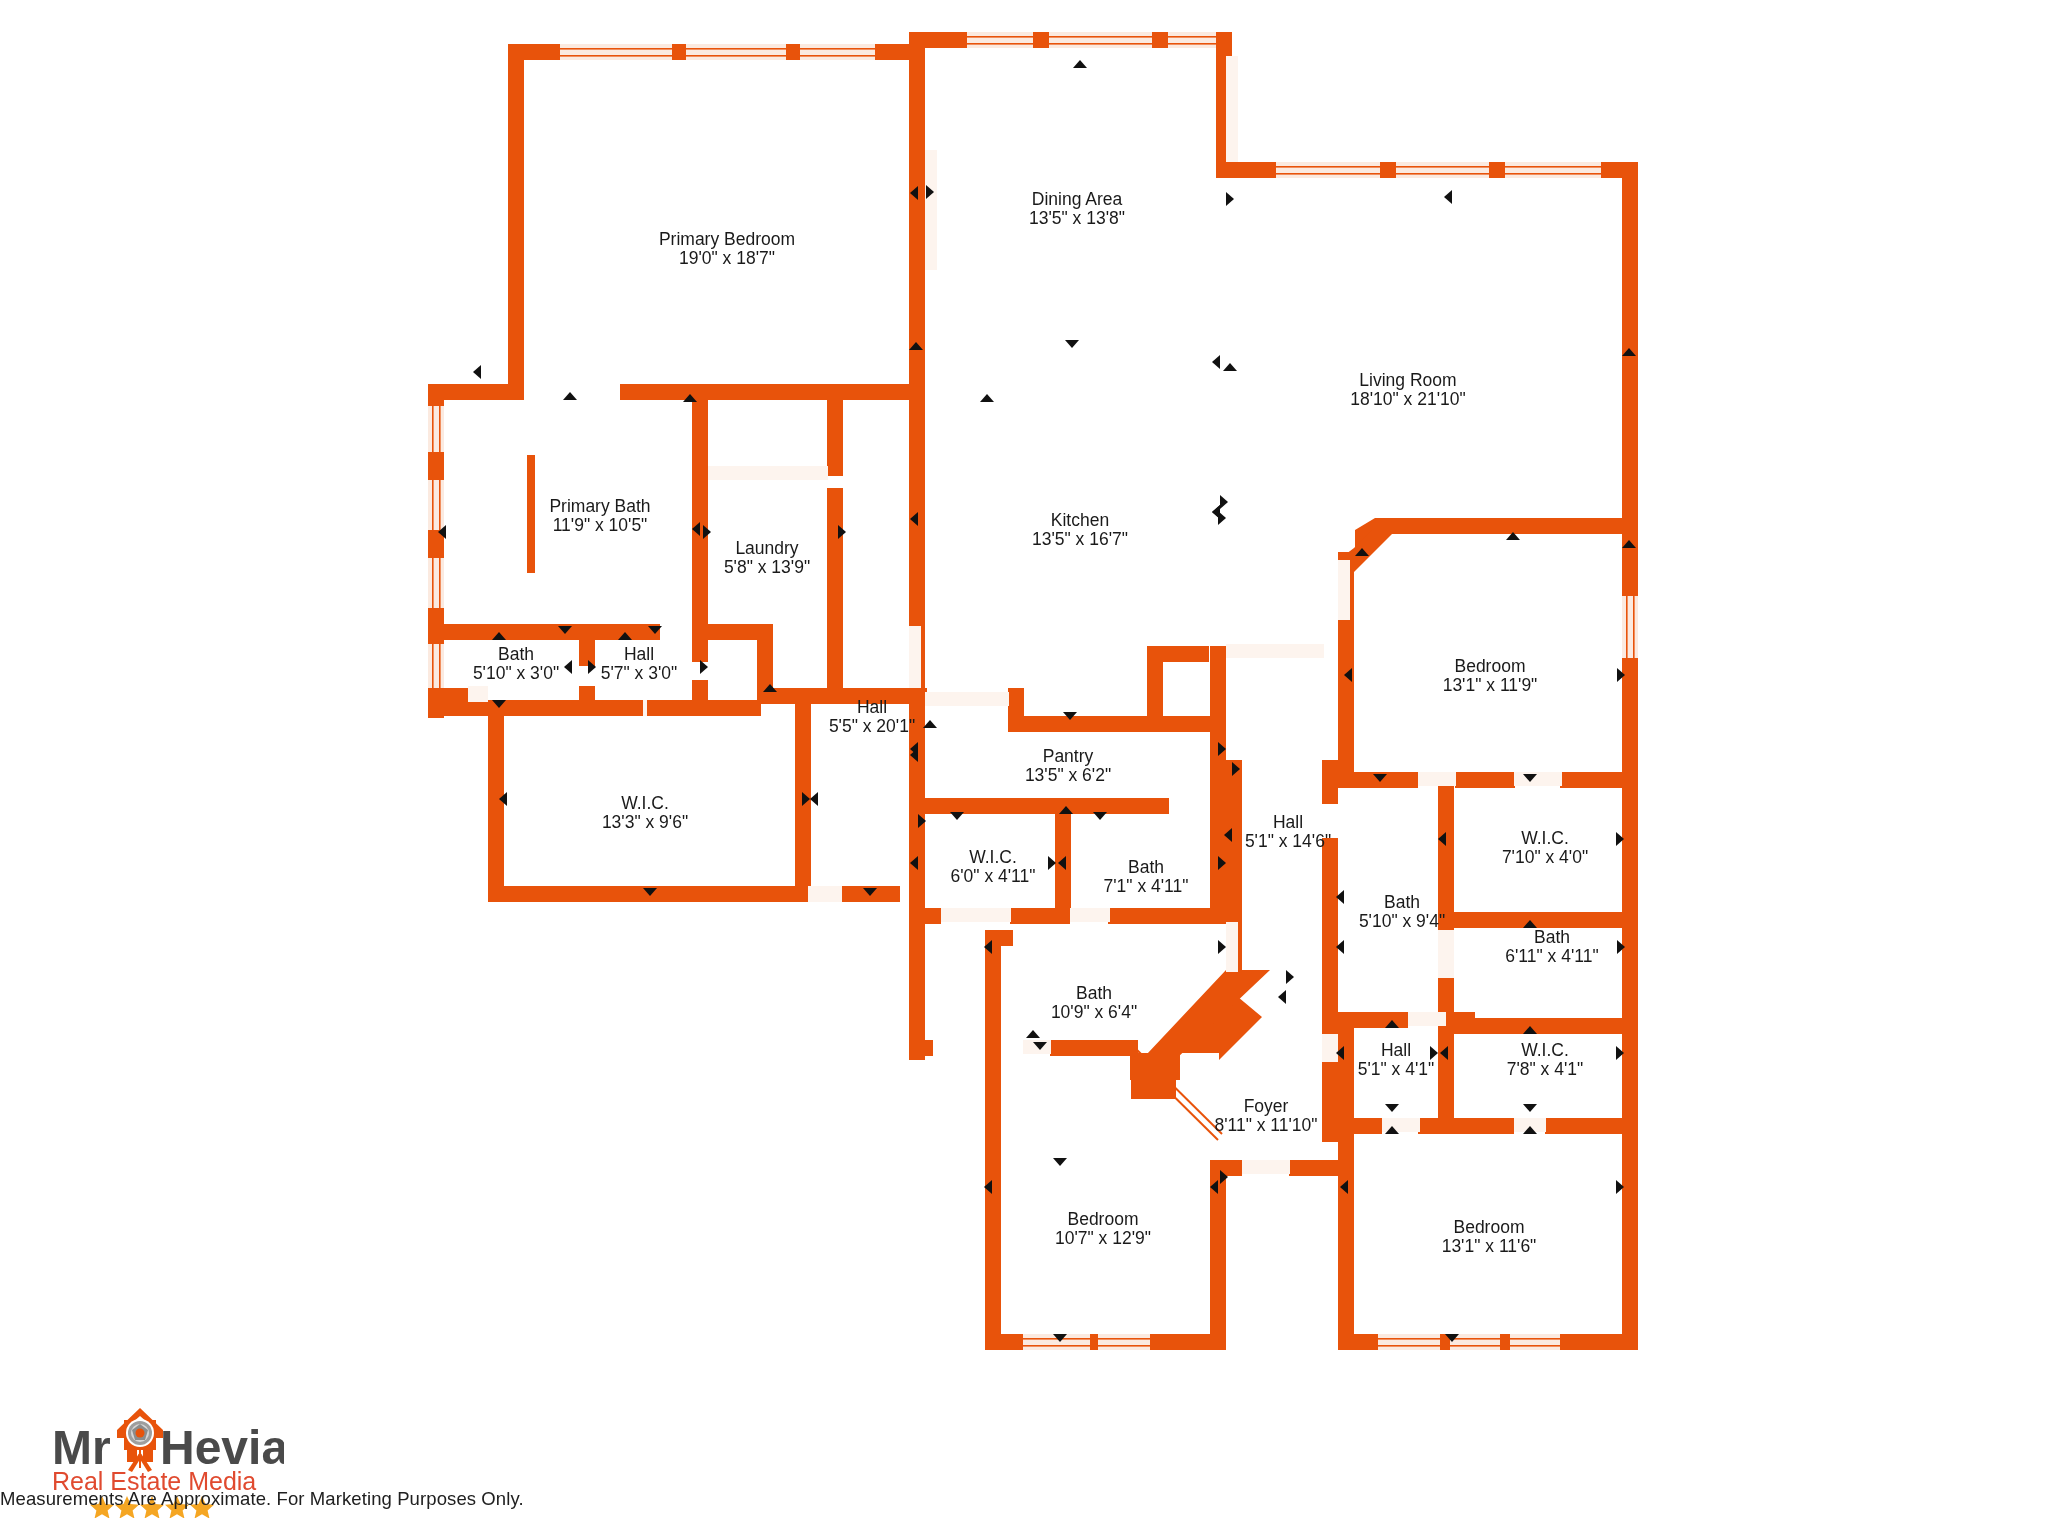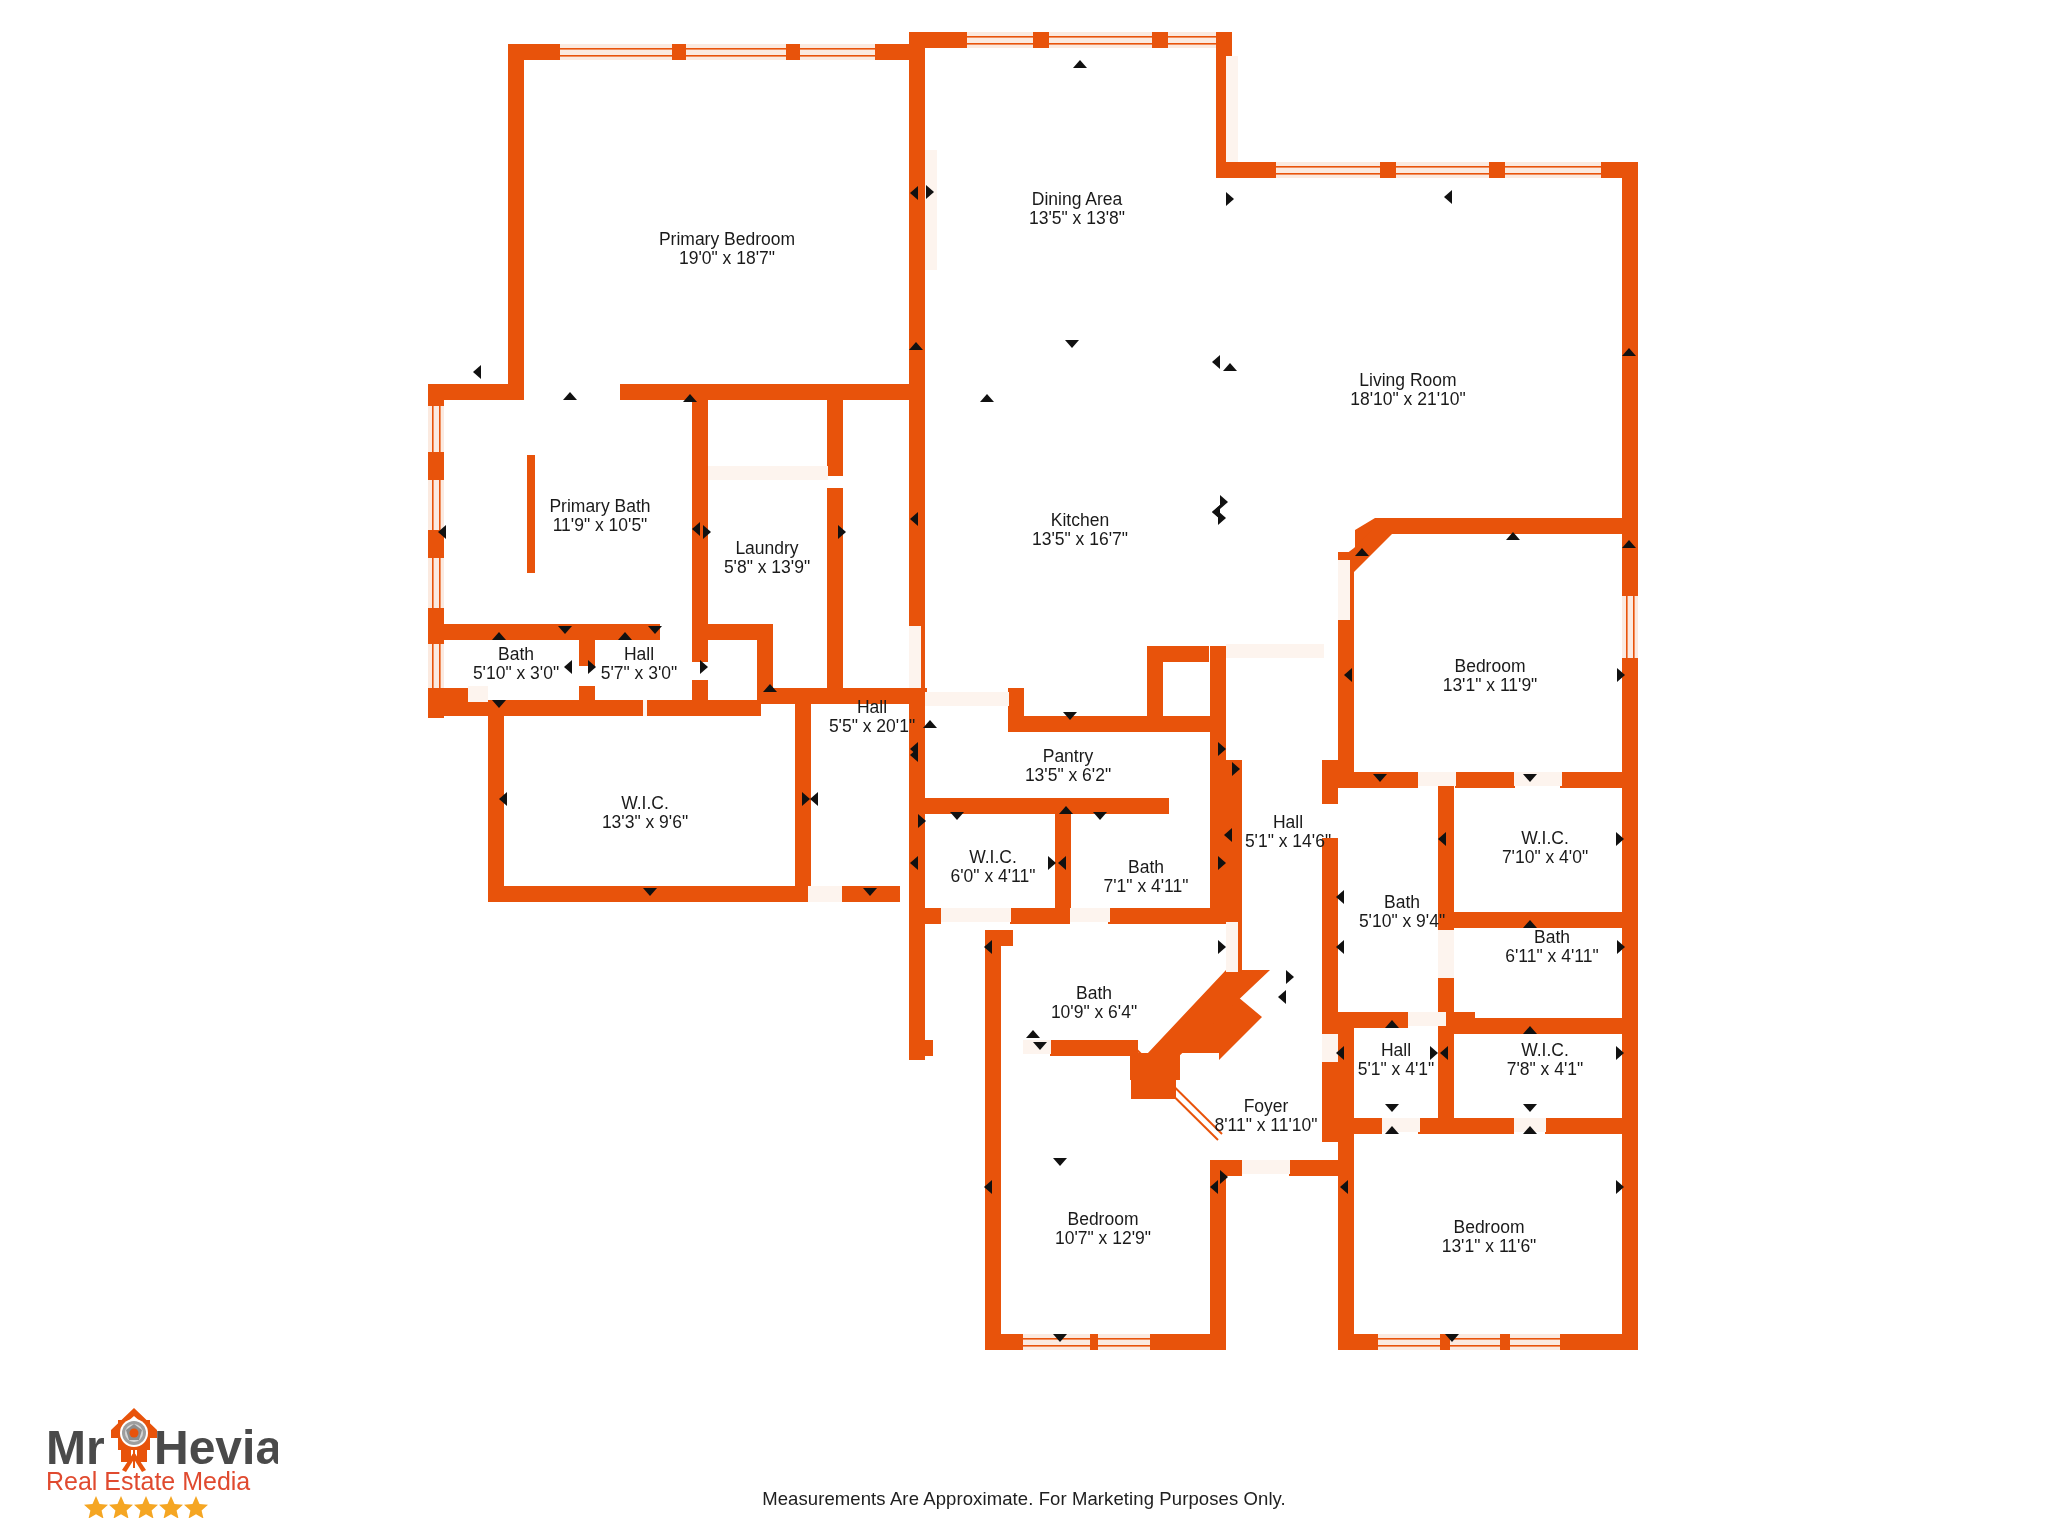--- a/index.html
+++ b/index.html
@@ -35,32 +35,32 @@
   .rm-dim {
     font-family: "Liberation Sans", sans-serif;
     font-size: 17.5px;
     fill: #1a1a1a;
     text-anchor: middle;
     dominant-baseline: alphabetic;
   }
   
   #logo-block {
     position: absolute;
-    left: 38px;
+    left: 44px;
     top: 1378px;
     width: 240px;
     height: 140px;
   }
   #logo-svg { display:block; }
   #disclaimer {
     position: absolute;
     left: 0;
     top: 1488px;
     width: 2048px;
-    text-align: center;
+    text-align: left;
     font-family: "Liberation Sans", sans-serif;
     font-size: 18.5px;
     color: #202020;
     letter-spacing: 0.1px;
   }
 </style>
 </head>
 <body>
 
 <div id="stage">

